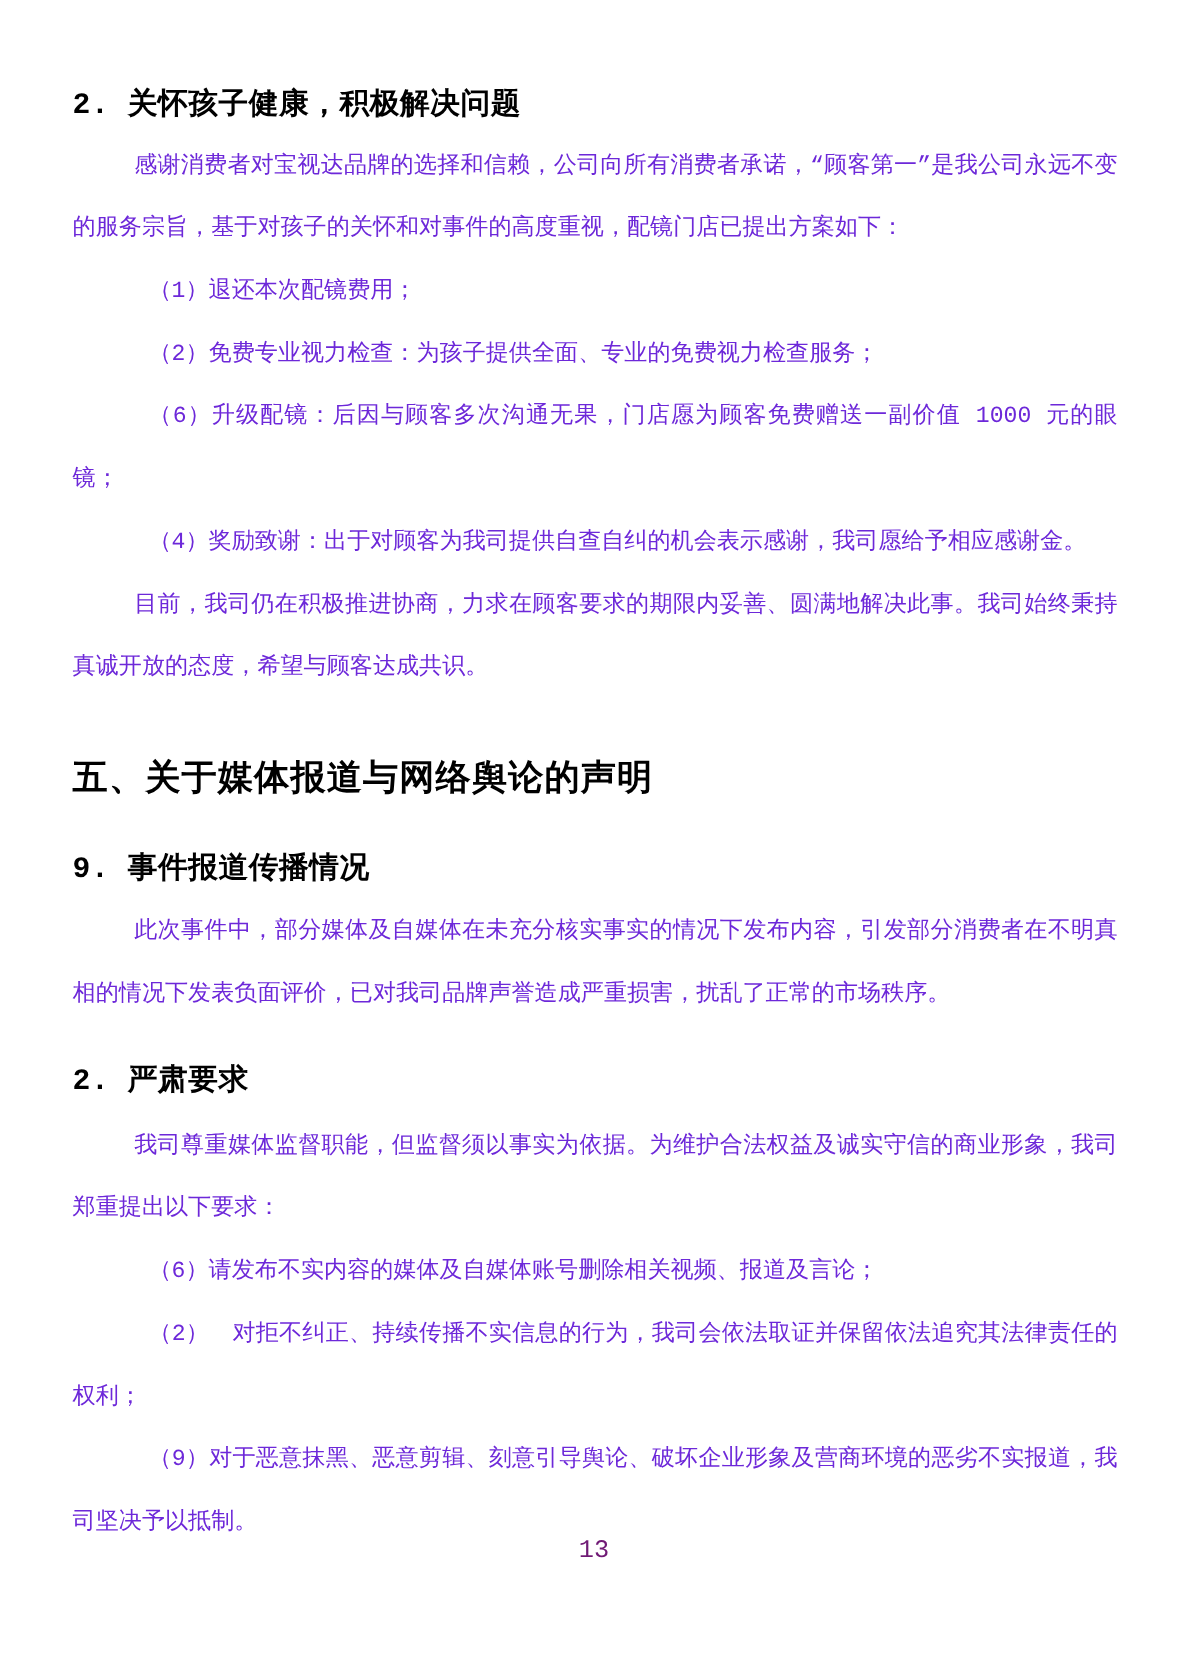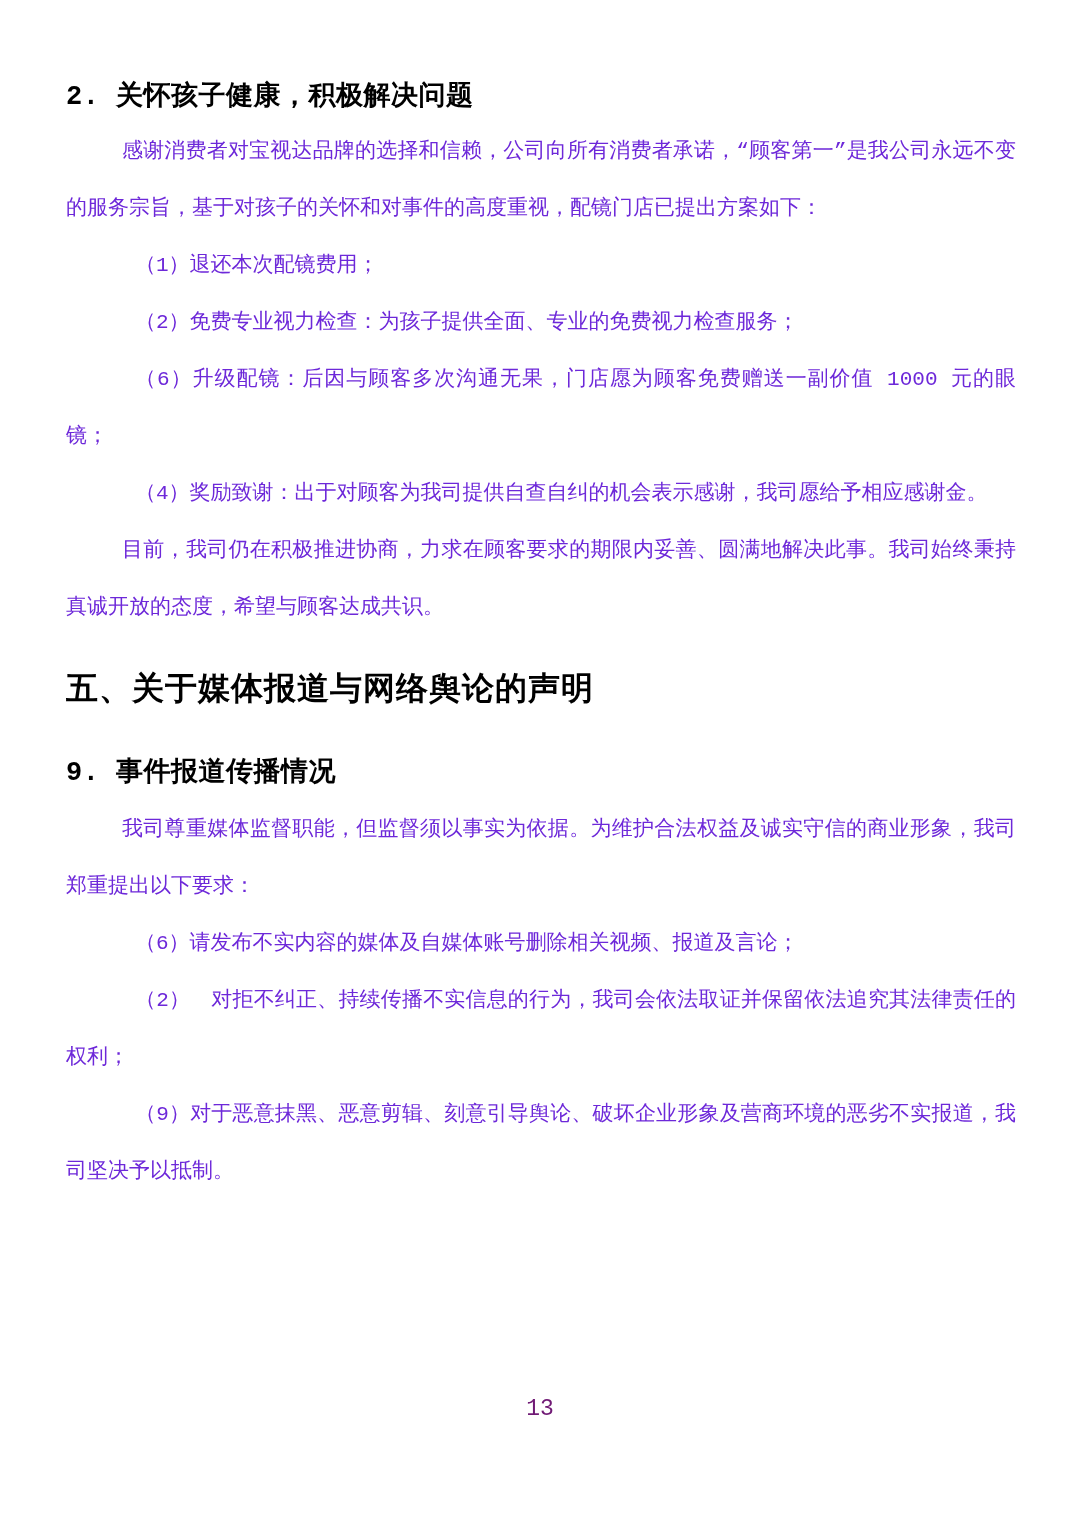--- a/index.html
+++ b/index.html
@@ -17,21 +17,21 @@
     font-family: Liberation Mono, monospace;
     color: #1c1c1c;
     overflow: hidden;
   }
   .h1 {
     font-size: 32px;
     line-height: 44px;
     font-weight: 700;
     color: #000000;
     letter-spacing: 1px;
-    margin: 33px 0 0 0;
+    margin: 51px 0 0 0;
   }
   .h2 {
     font-size: 27px;
     line-height: 36px;
     font-weight: 700;
     color: #000000;
     letter-spacing: 0.5px;
     margin: 0;
   }
   .h2-care   { margin-bottom: 8px; }
@@ -73,21 +73,23 @@
   <p class="para para-list">（6）升级配镜：后因与顾客多次沟通无果，门店愿为顾客免费赠送一副价值 1000 元的眼镜；</p>
 
   <p class="para para-list">（4）奖励致谢：出于对顾客为我司提供自查自纠的机会表示感谢，我司愿给予相应感谢金。</p>
 
   <p class="para para-indent">目前，我司仍在积极推进协商，力求在顾客要求的期限内妥善、圆满地解决此事。我司始终秉持真诚开放的态度，希望与顾客达成共识。</p>
 
   <h1 class="h1">五、关于媒体报道与网络舆论的声明</h1>
 
   <h2 class="h2 h2-report">9. 事件报道传播情况</h2>
 
+  <p class="para para-indent">此次事件中，部分媒体及自媒体在未充分核实事实的情况下发布内容，引发部分消费者在不明真相的情况下发表负面评价，已对我司品牌声誉造成严重损害，扰乱了正常的市场秩序。</p>
 
+  <h2 class="h2 h2-demand">2. 严肃要求</h2>
 
   <p class="para para-indent">我司尊重媒体监督职能，但监督须以事实为依据。为维护合法权益及诚实守信的商业形象，我司郑重提出以下要求：</p>
 
   <p class="para para-list">（6）请发布不实内容的媒体及自媒体账号删除相关视频、报道及言论；</p>
 
   <p class="para para-list">（2）　对拒不纠正、持续传播不实信息的行为，我司会依法取证并保留依法追究其法律责任的权利；</p>
 
   <p class="para para-list">（9）对于恶意抹黑、恶意剪辑、刻意引导舆论、破坏企业形象及营商环境的恶劣不实报道，我司坚决予以抵制。</p>
 
   <div class="page-number">13</div>

